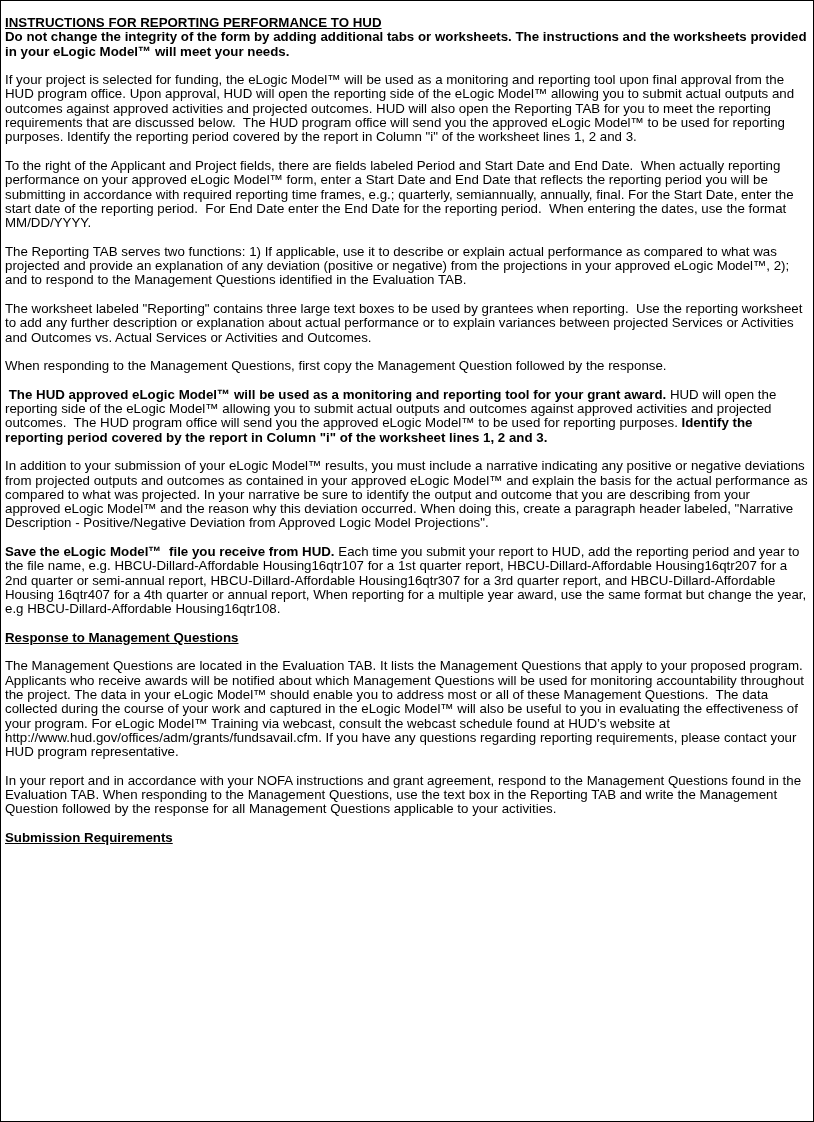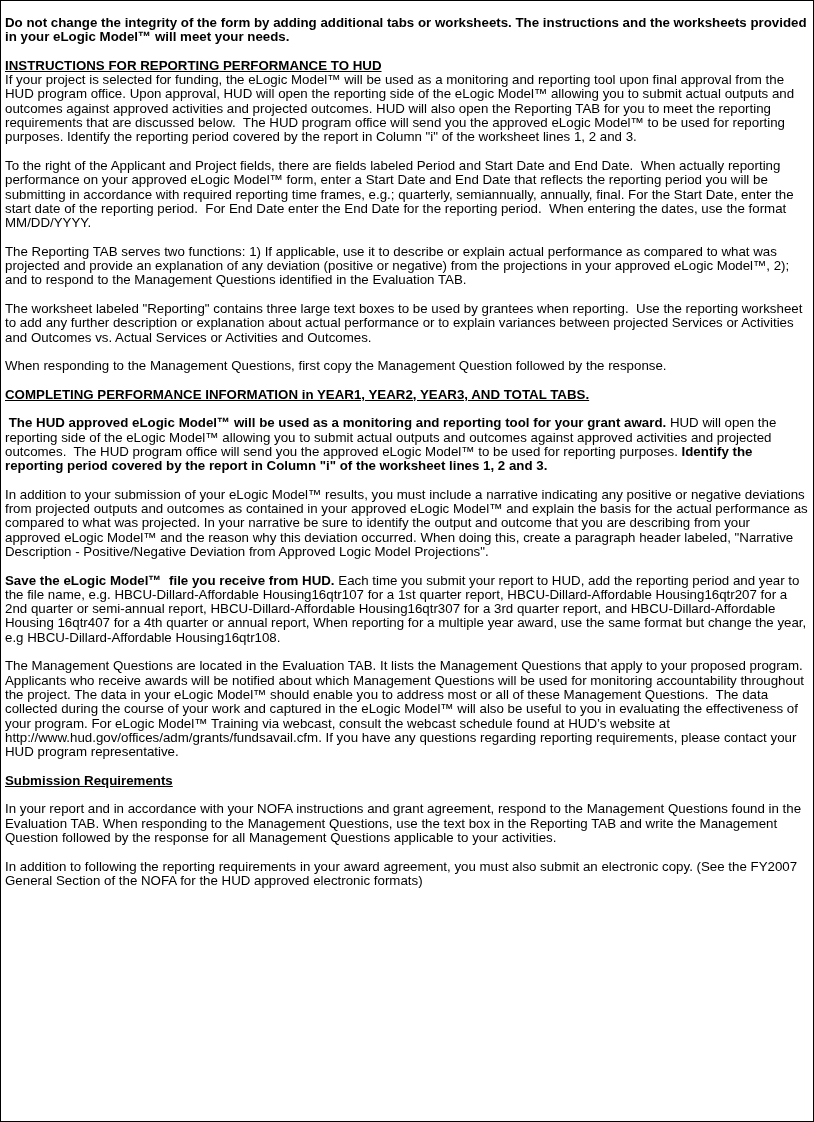--- a/index.html
+++ b/index.html
@@ -33,45 +33,44 @@
   .bu {
     font-weight: bold;
     text-decoration: underline;
   }
 </style>
 </head>
 <body>
 
 <div class="page">
 
+  <div class="para tight"><span class="bu">INSTRUCTIONS FOR REPORTING PERFORMANCE TO HUD</span></div>
+
   <div class="para b"><span>Do not change the integrity of the form by adding additional tabs or worksheets. The instructions and the worksheets provided in your eLogic Model™ will meet your needs.</span></div>
-
-  <div class="para tight"><span class="bu">INSTRUCTIONS FOR REPORTING PERFORMANCE TO HUD</span></div>
 
   <div class="para"><span>If your project is selected for funding, the eLogic Model™ will be used as a monitoring and reporting tool upon final approval from the HUD program office. Upon approval, HUD will open the reporting side of the eLogic Model™ allowing you to submit actual outputs and outcomes against approved activities and projected outcomes. HUD will also open the Reporting TAB for you to meet the reporting requirements that are discussed below.  The HUD program office will send you the approved eLogic Model™ to be used for reporting purposes. Identify the reporting period covered by the report in Column "i" of the worksheet lines 1, 2 and 3.</span></div>
 
   <div class="para"><span>To the right of the Applicant and Project fields, there are fields labeled Period and Start Date and End Date.  When actually reporting performance on your approved eLogic Model™ form, enter a Start Date and End Date that reflects the reporting period you will be submitting in accordance with required reporting time frames, e.g.; quarterly, semiannually, annually, final. For the Start Date, enter the start date of the reporting period.  For End Date enter the End Date for the reporting period.  When entering the dates, use the format MM/DD/YYYY.</span></div>
 
   <div class="para"><span>The Reporting TAB serves two functions: 1) If applicable, use it to describe or explain actual performance as compared to what was projected and provide an explanation of any deviation (positive or negative) from the projections in your approved eLogic Model™, 2); and to respond to the Management Questions identified in the Evaluation TAB.</span></div>
 
   <div class="para"><span>The worksheet labeled "Reporting" contains three large text boxes to be used by grantees when reporting.  Use the reporting worksheet to add any further description or explanation about actual performance or to explain variances between projected Services or Activities and Outcomes vs. Actual Services or Activities and Outcomes.</span></div>
 
   <div class="para"><span>When responding to the Management Questions, first copy the Management Question followed by the response.</span></div>
 
-  <div class="para"><span class="bu">COMPLETING PERFORMANCE INFORMATION in YEAR1, YEAR2, YEAR3, AND TOTAL TABS.</span></div>
 
   <div class="para"><span class="b"> The HUD approved eLogic Model™ will be used as a monitoring and reporting tool for your grant award.</span><span> HUD will open the reporting side of the eLogic Model™ allowing you to submit actual outputs and outcomes against approved activities and projected outcomes.  The HUD program office will send you the approved eLogic Model™ to be used for reporting purposes. </span><span class="b">Identify the reporting period covered by the report in Column "i" of the worksheet lines 1, 2 and 3.</span></div>
 
 
   <div class="para"><span>In addition to your submission of your eLogic Model™ results, you must include a narrative indicating any positive or negative deviations from projected outputs and outcomes as contained in your approved eLogic Model™ and explain the basis for the actual performance as compared to what was projected. In your narrative be sure to identify the output and outcome that you are describing from your approved eLogic Model™ and the reason why this deviation occurred. When doing this, create a paragraph header labeled, "Narrative Description - Positive/Negative Deviation from Approved Logic Model Projections".</span></div>
 
   <div class="para"><span class="b">Save the eLogic Model™  file you receive from HUD.</span><span> Each time you submit your report to HUD, add the reporting period and year to the file name, e.g. HBCU-Dillard-Affordable Housing16qtr107 for a 1st quarter report, HBCU-Dillard-Affordable Housing16qtr207 for a 2nd quarter or semi-annual report, HBCU-Dillard-Affordable Housing16qtr307 for a 3rd quarter report, and HBCU-Dillard-Affordable Housing 16qtr407 for a 4th quarter or annual report, When reporting for a multiple year award, use the same format but change the year, e.g HBCU-Dillard-Affordable Housing16qtr108.</span></div>
 
+  <div class="para"><span class="bu">Response to Management Questions</span></div>
 
   <div class="para"><span>The Management Questions are located in the Evaluation TAB. It lists the Management Questions that apply to your proposed program. Applicants who receive awards will be notified about which Management Questions will be used for monitoring accountability throughout the project. The data in your eLogic Model™ should enable you to address most or all of these Management Questions.  The data collected during the course of your work and captured in the eLogic Model™ will also be useful to you in evaluating the effectiveness of your program. For eLogic Model™ Training via webcast, consult the webcast schedule found at HUD’s website at http://www.hud.gov/offices/adm/grants/fundsavail.cfm. If you have any questions regarding reporting requirements, please contact your HUD program representative.</span></div>
 
+  <div class="para"><span>In your report and in accordance with your NOFA instructions and grant agreement, respond to the Management Questions found in the Evaluation TAB. When responding to the Management Questions, use the text box in the Reporting TAB and write the Management Question followed by the response for all Management Questions applicable to your activities.</span></div>
+
   <div class="para"><span class="bu">Submission Requirements</span></div>
 
-  <div class="para"><span>In your report and in accordance with your NOFA instructions and grant agreement, respond to the Management Questions found in the Evaluation TAB. When responding to the Management Questions, use the text box in the Reporting TAB and write the Management Question followed by the response for all Management Questions applicable to your activities.</span></div>
-
-  <div class="para"><span>In addition to following the reporting requirements in your award agreement, you must also submit an electronic copy. (See the FY2007 General Section of the NOFA for the HUD approved electronic formats)</span></div>
 
 </div>
 
 </body></html>

